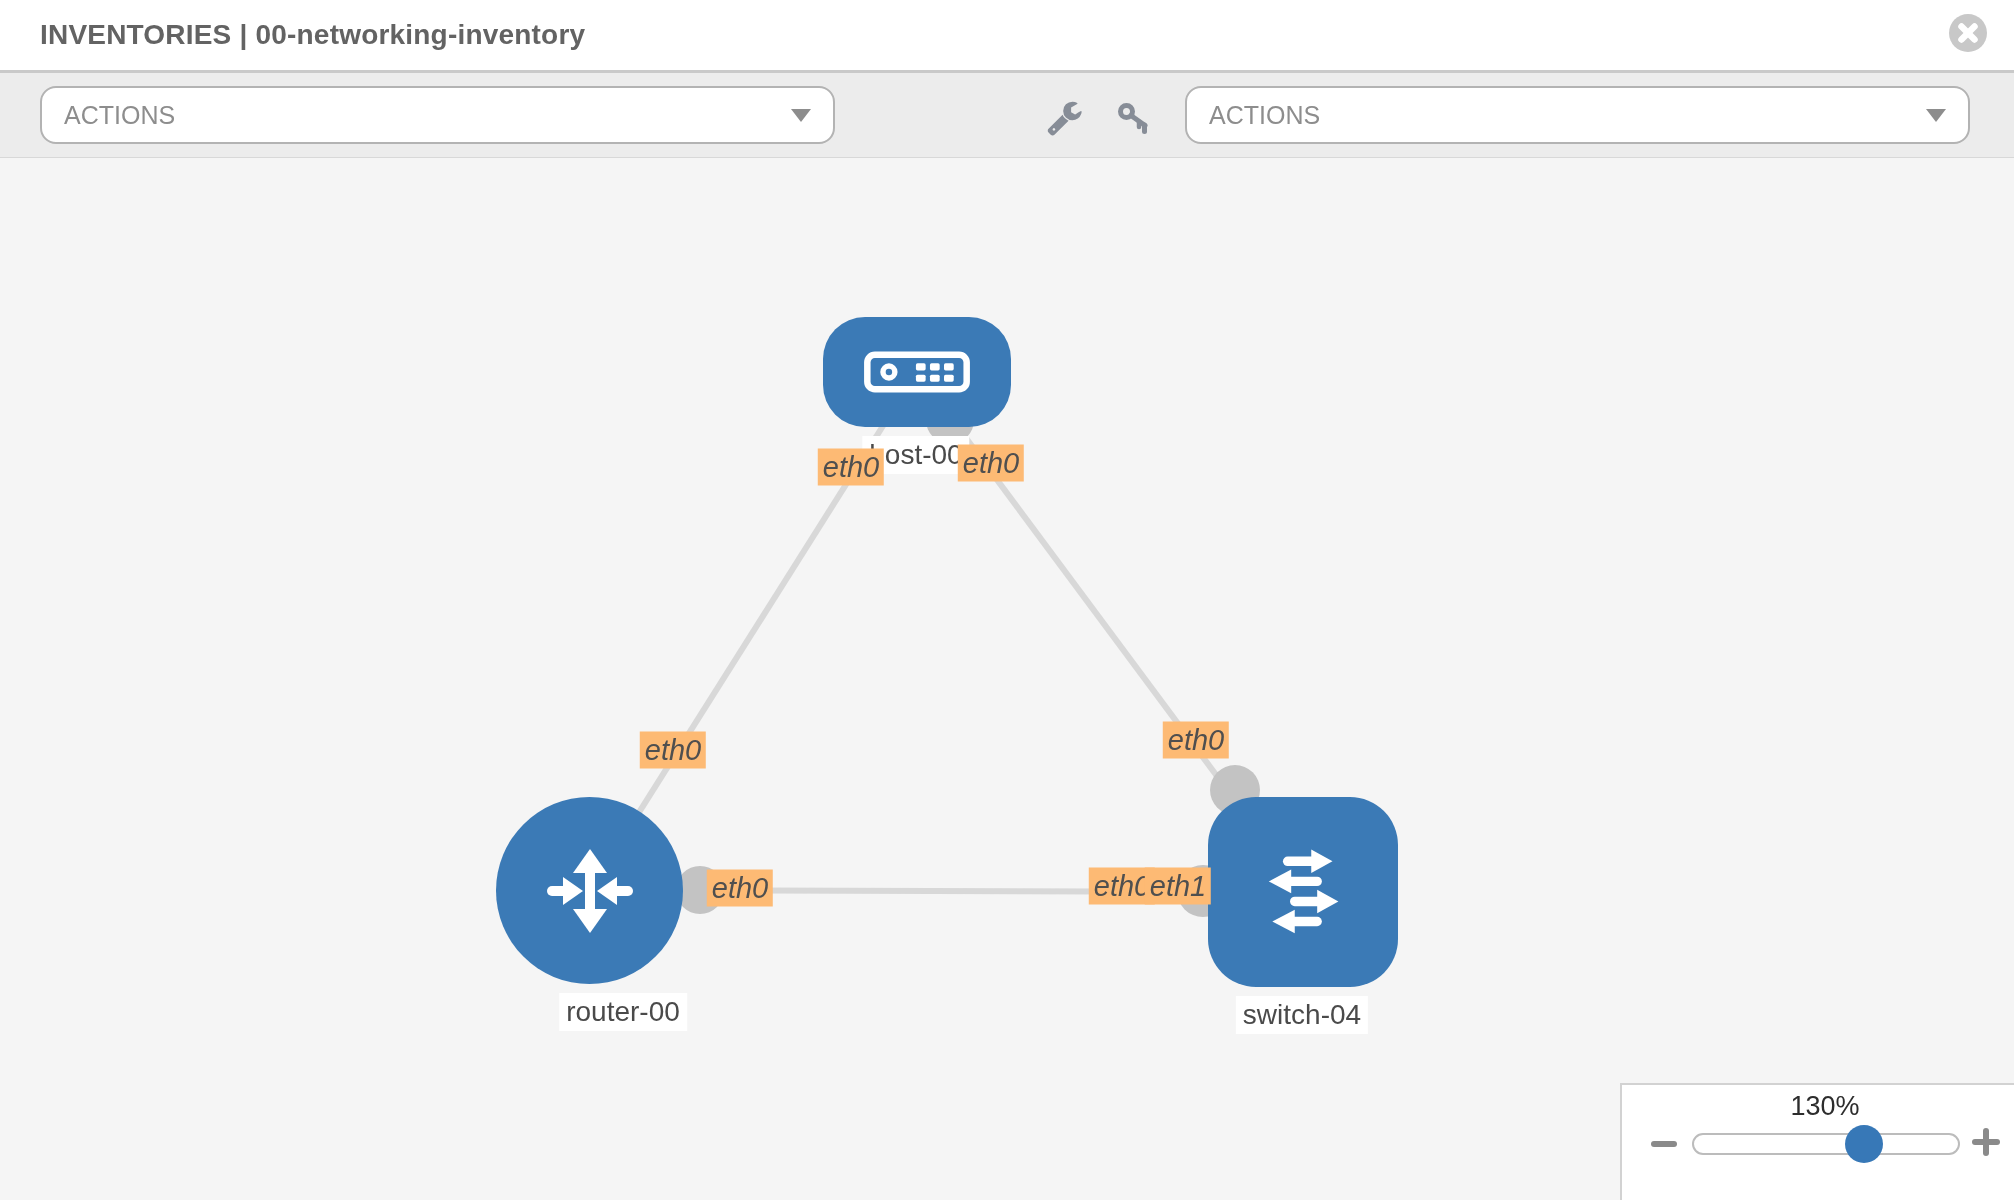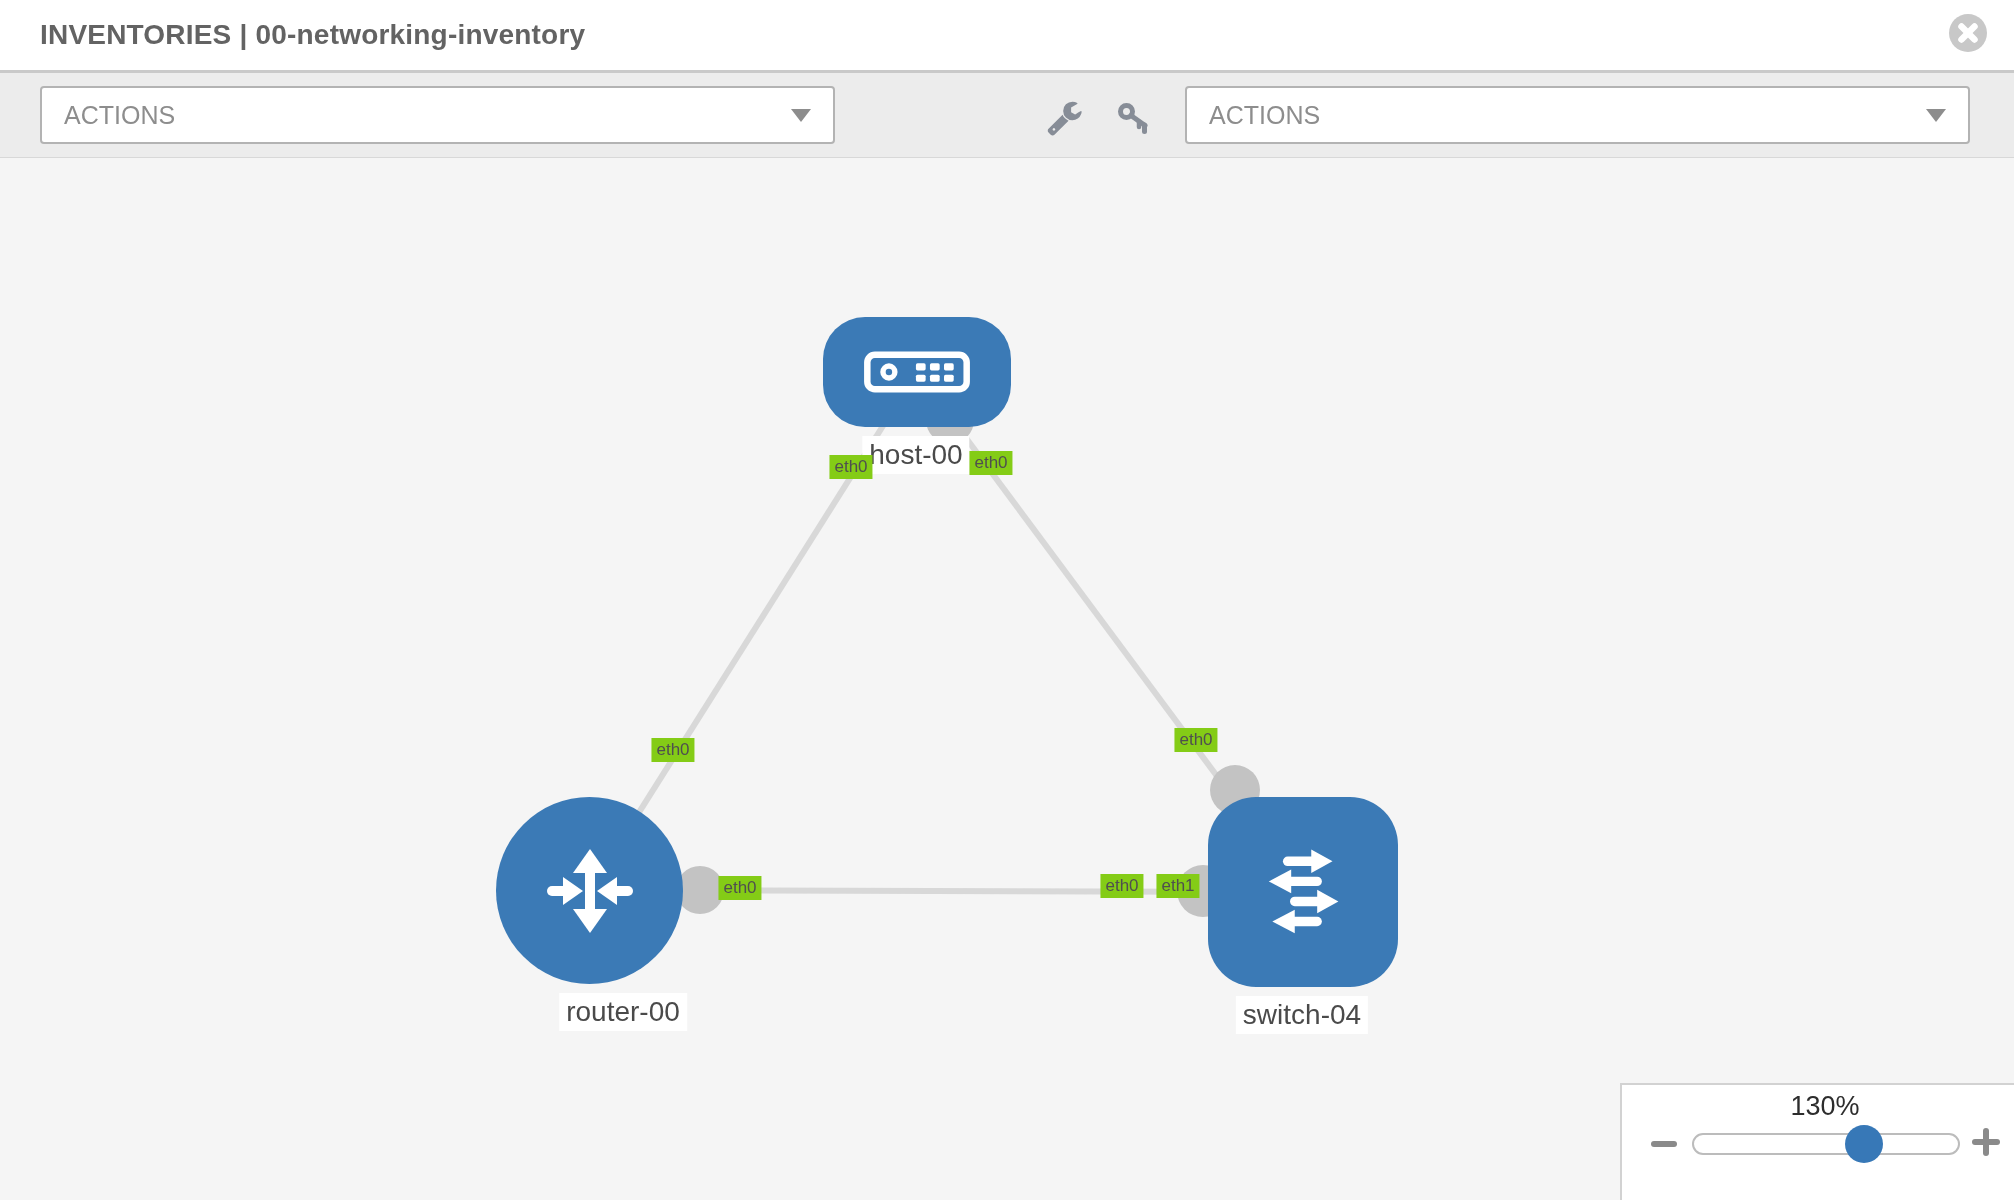--- a/index.html
+++ b/index.html
@@ -9,21 +9,21 @@
   
   .header{position:absolute;left:0;top:0;width:2014px;height:70px;background:#fff;z-index:10;text-decoration:underline;}
   .page-title{position:absolute;left:40px;top:0;height:70px;display:flex;align-items:center;
     font-size:28px;font-weight:bold;color:#636363;letter-spacing:.2px;}
   .close-btn{position:absolute;right:27px;top:14px;width:38px;height:38px;cursor:pointer;}
 
   
   .toolbar{position:absolute;left:0;top:70px;width:2014px;height:88px;background:#ececec;
     border-top:3px solid #c9c9c9;border-bottom:1px solid #d8d8d8;box-sizing:border-box;z-index:10;}
   .dropdown{position:absolute;top:13px;height:58px;background:#fff;border:2px solid #b3b3b3;
-    border-radius:4px;box-sizing:border-box;display:flex;align-items:center;
+    border-radius:16px;box-sizing:border-box;display:flex;align-items:center;
     justify-content:space-between;padding:0 22px;color:#8d8d8d;font-size:25px;cursor:pointer;}
   .dd-actions{left:40px;width:795px;}
   .dd-search{left:1185px;width:785px;}
   .caret{width:0;height:0;border-left:10px solid transparent;border-right:10px solid transparent;
     border-top:13px solid #8d8d8d;}
   .tool-icon{position:absolute;cursor:pointer;}
   .wrench{left:1046px;top:26px;}
   .key{left:1116px;top:28px;}
 
   
@@ -31,22 +31,22 @@
   .graph{position:absolute;left:0;top:0;z-index:1;}
 
   .node{position:absolute;background:#3b7ab6;display:flex;align-items:center;justify-content:center;
     z-index:2;cursor:pointer;}
   .node-host{left:823px;top:317px;width:188px;height:110px;border-radius:42px;}
   .node-router{left:496px;top:797px;width:187px;height:187px;border-radius:50%;}
   .node-switch{left:1208px;top:797px;width:190px;height:190px;border-radius:48px;}
 
   .node-label{position:absolute;transform:translate(-50%,-50%);background:#fff;color:#4a4a4a;
     font-size:28px;padding:3px 7px;white-space:nowrap;z-index:3;}
-  .if-label{position:absolute;transform:translate(-50%,-50%);background:#84cc16;color:#4f4f4f;
-    font-size:17px;padding:2px 5px;white-space:nowrap;z-index:3;}
+  .if-label{position:absolute;transform:translate(-50%,-50%);background:#fdba74;color:#4f4f4f;
+    font-size:29px;padding:2px 5px;white-space:nowrap;z-index:3;font-style:italic;}
   .lbl-host{left:916px;top:455px;}
   .lbl-router{left:623px;top:1012px;}
   .lbl-switch{left:1302px;top:1015px;}
   .if-host-left{left:851px;top:467px;}
   .if-host-right{left:991px;top:463px;}
   .if-mid{left:673px;top:750px;}
   .if-router-right{left:740px;top:888px;}
   .if-switch-top{left:1196px;top:740px;}
   .if-switch-left-under{left:1122px;top:886px;z-index:3;}
   .if-switch-left-over{left:1146px;top:886px;z-index:4;margin-left:32px;}

